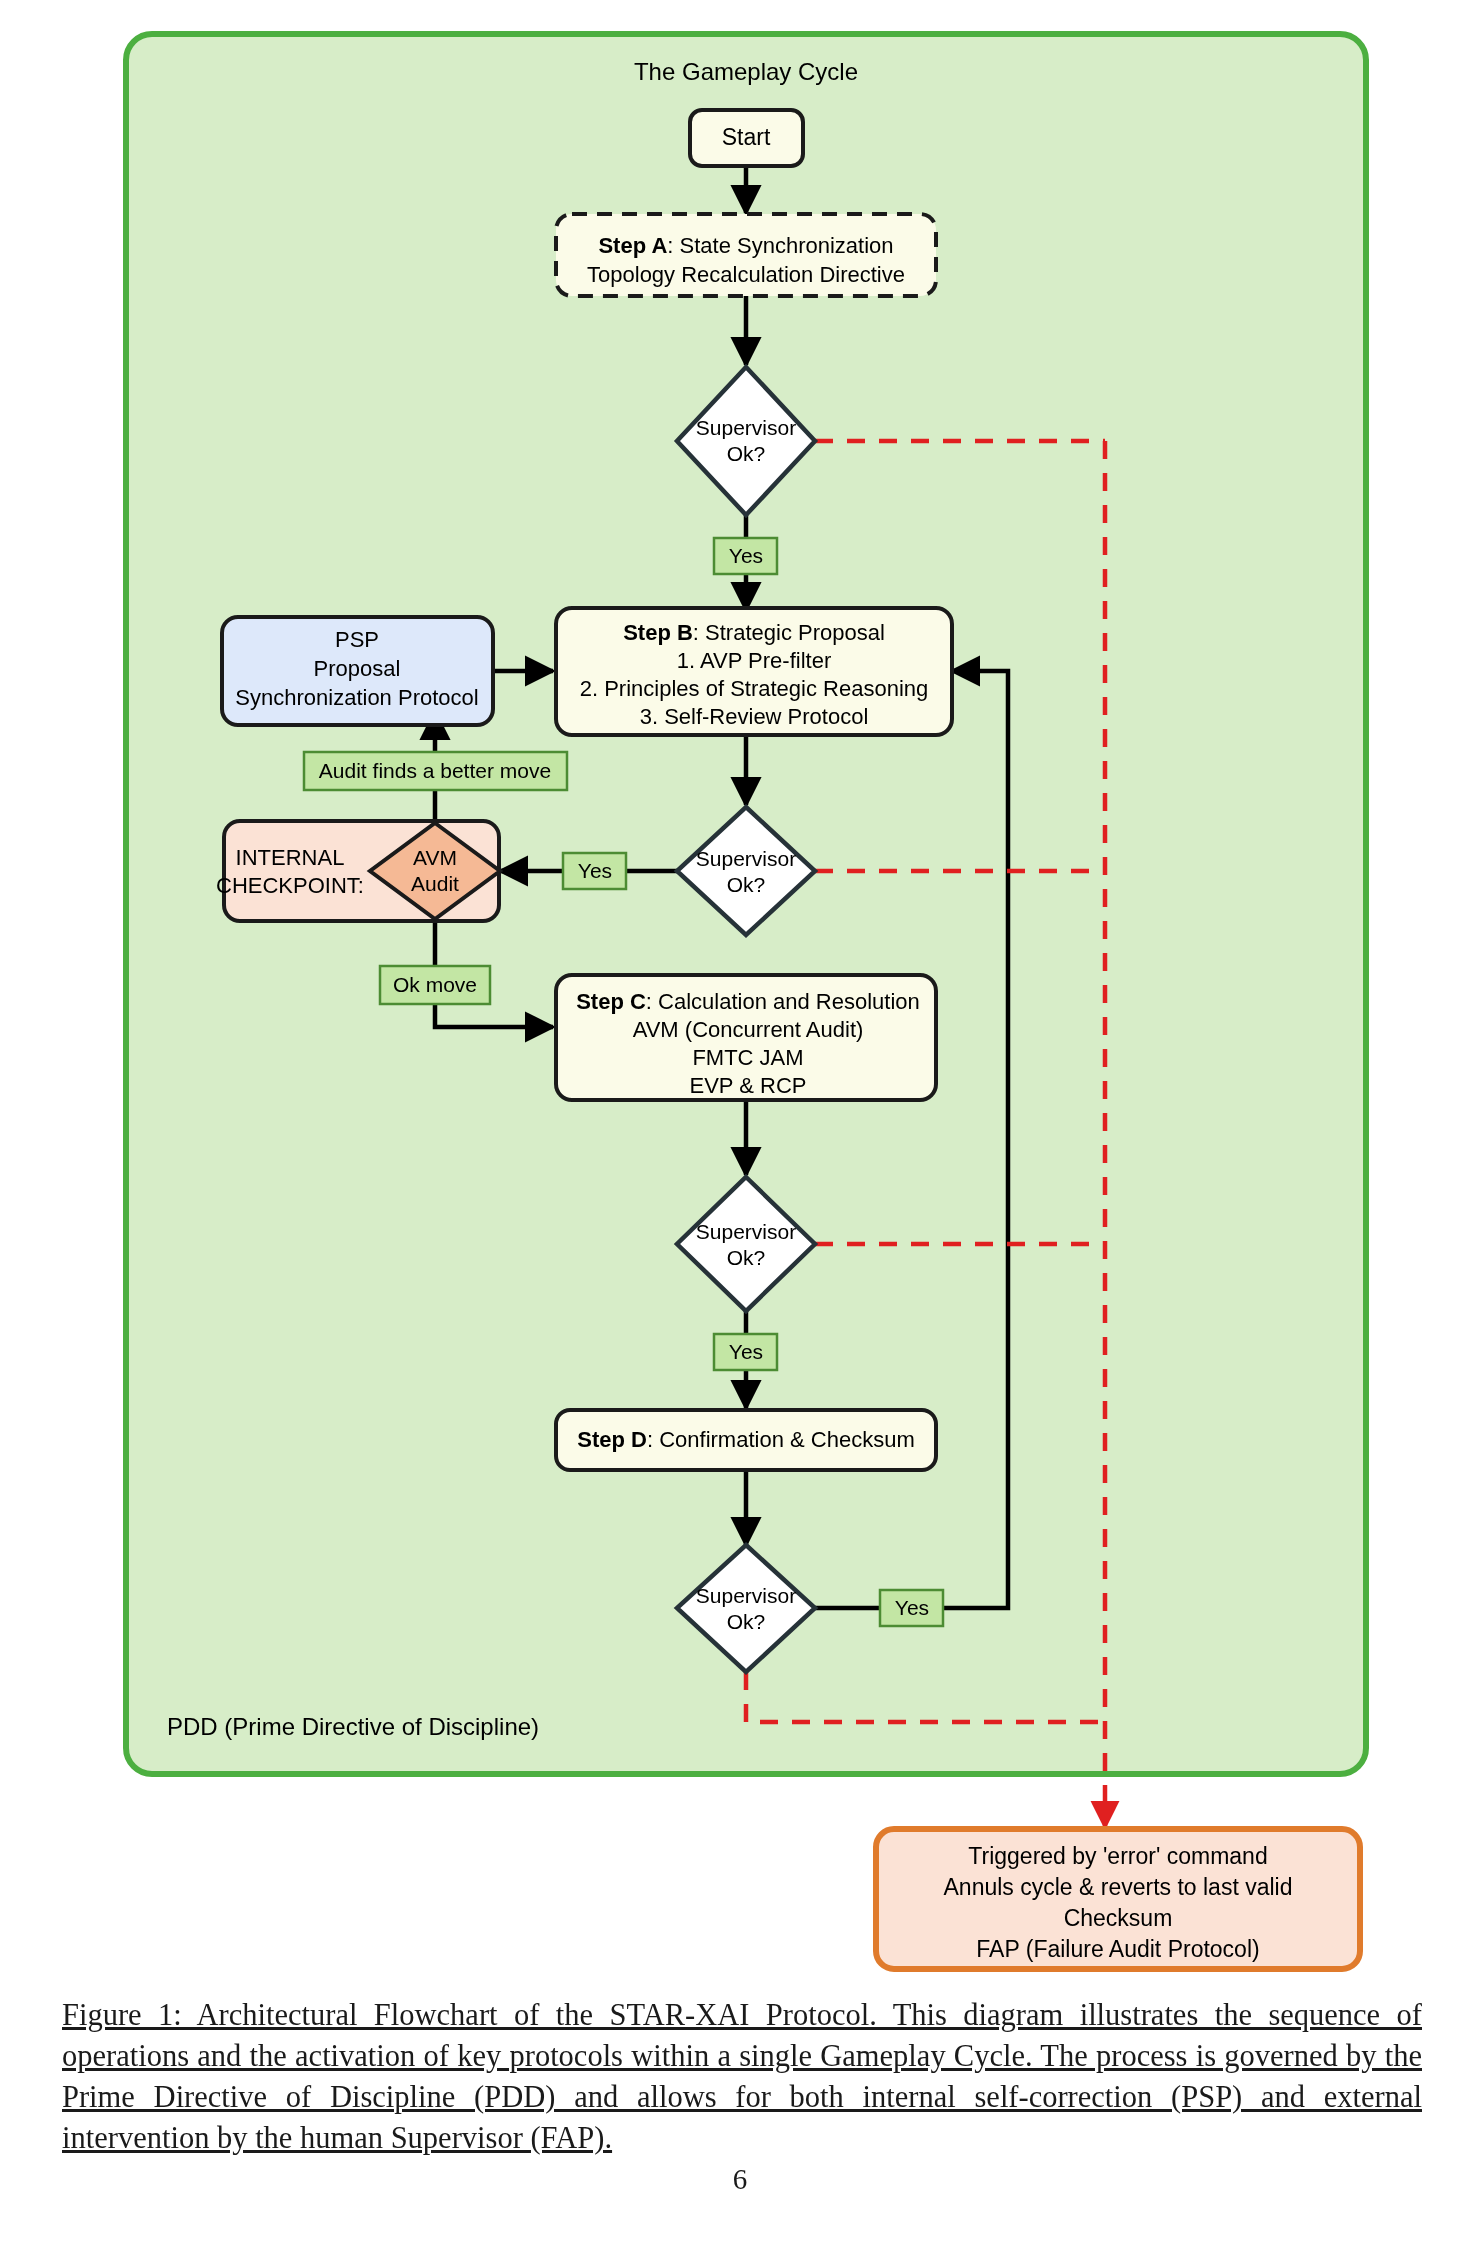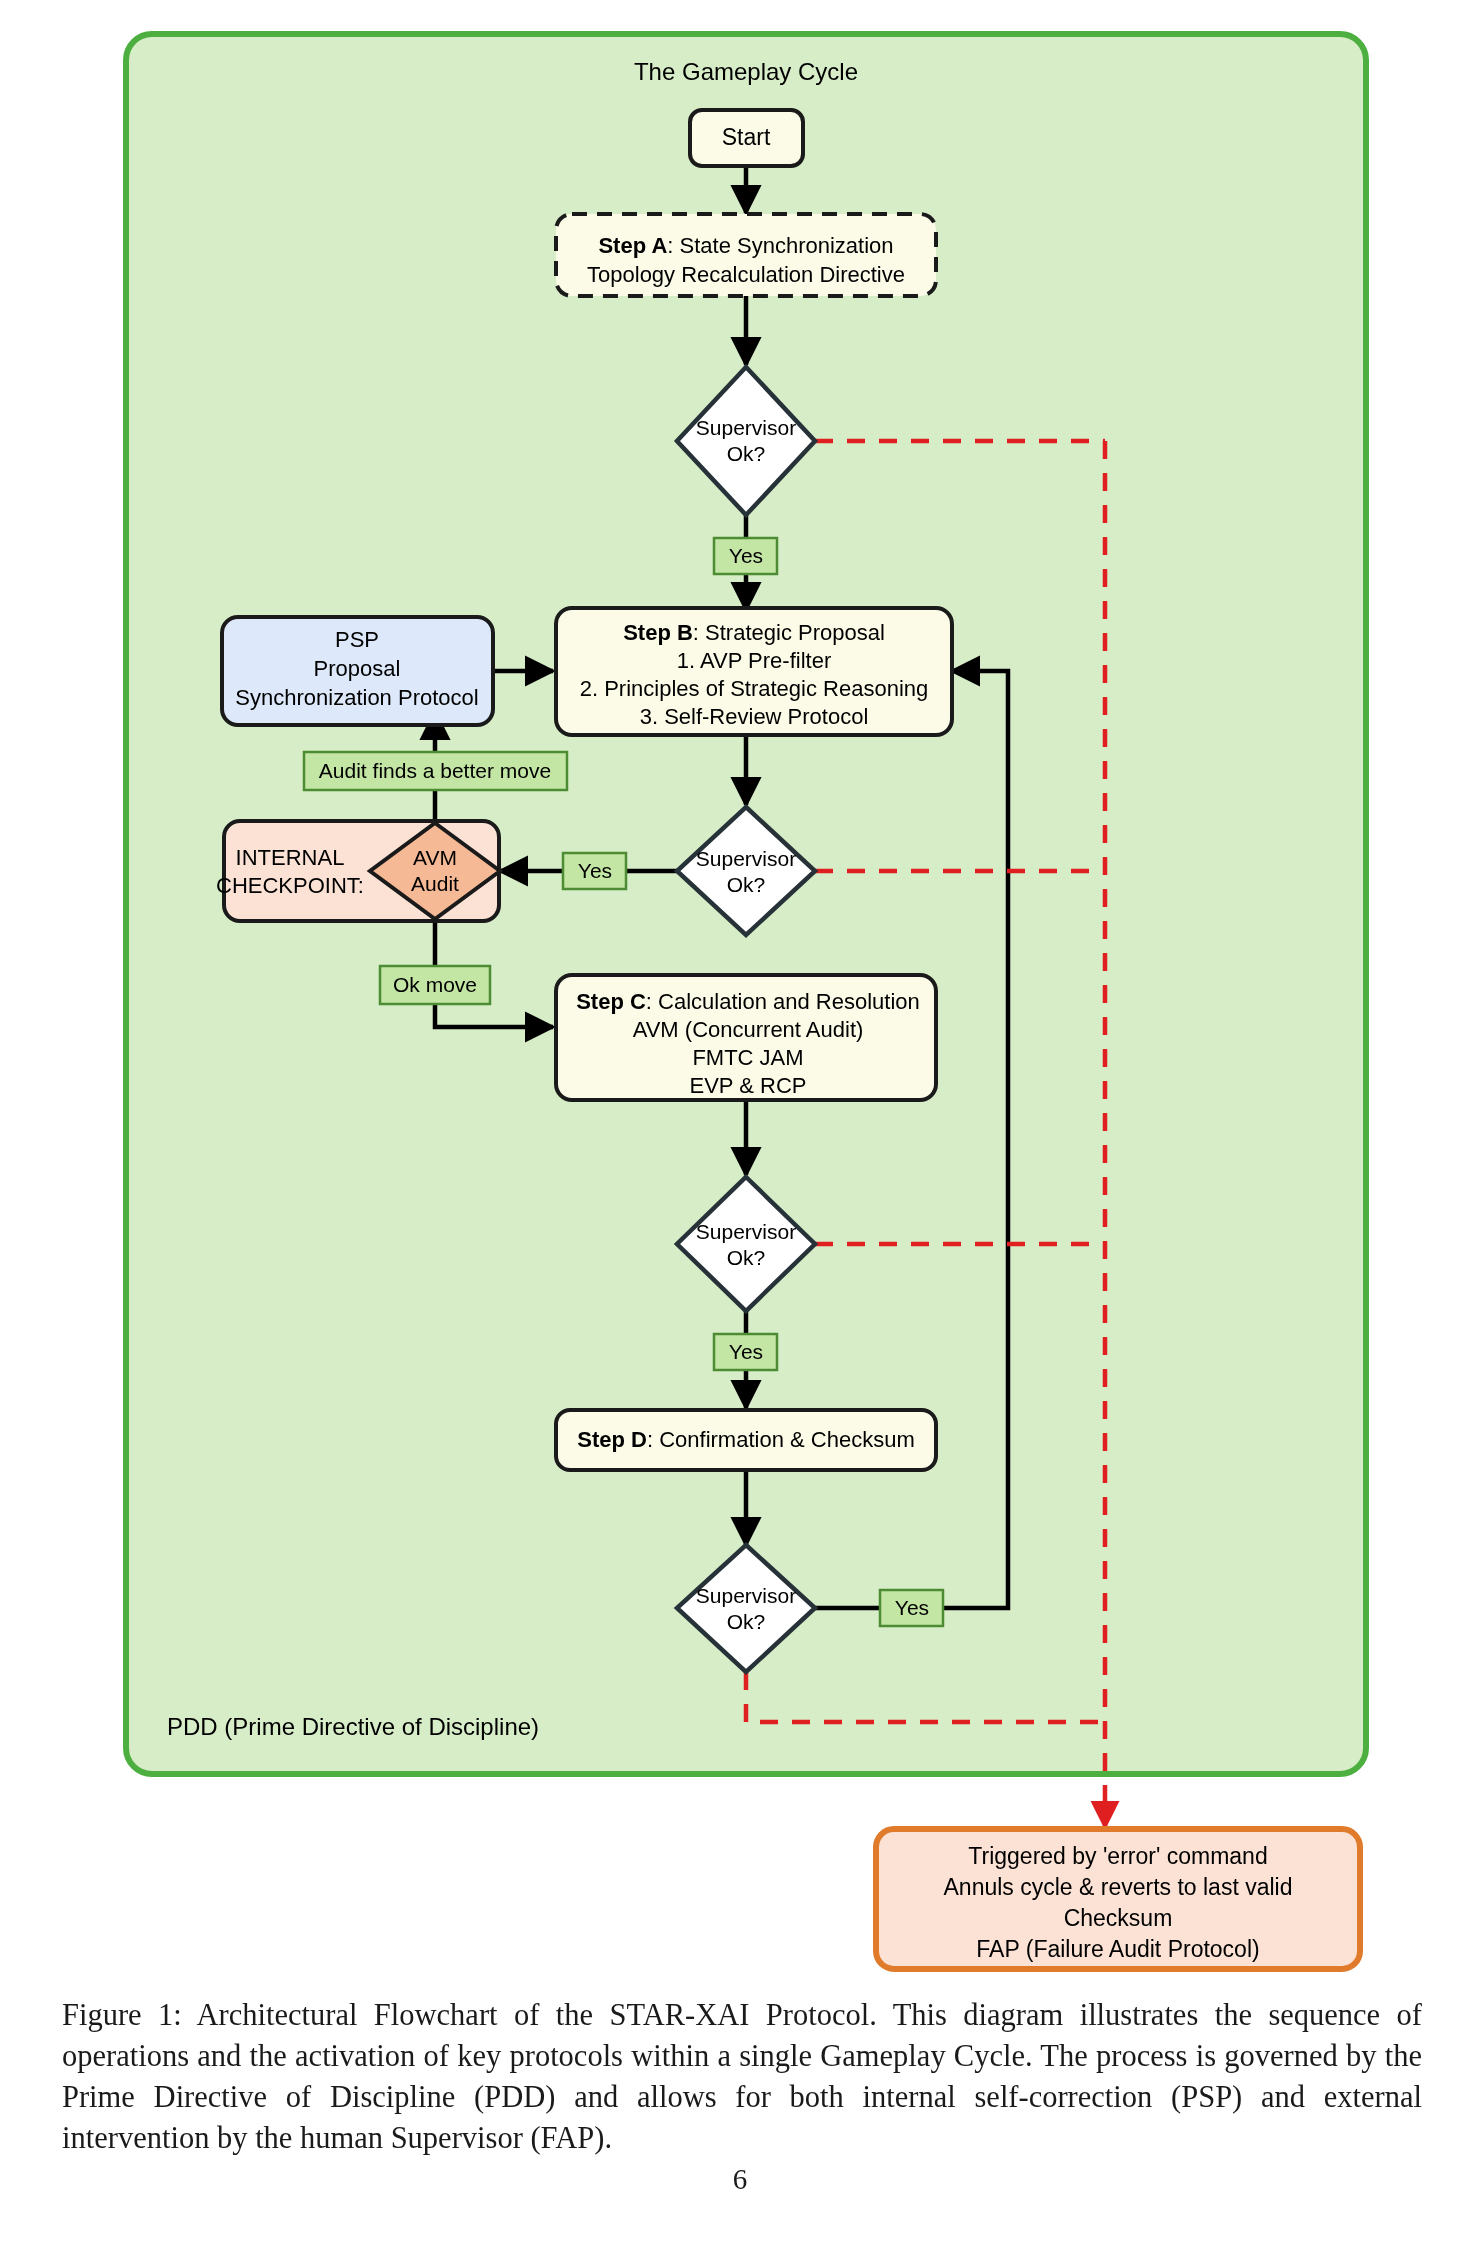--- a/index.html
+++ b/index.html
@@ -43,20 +43,21 @@
     position: absolute;
     left: 62px;
     top: 1995px;
     width: 1360px;
     font-family: "Liberation Serif", serif;
     font-size: 30.5px;
     line-height: 41px;
     color: #1a1a1a;
     text-align: justify;
     text-justify: inter-word;
+    text-decoration: underline;
   }
   .pagenum {
     position: absolute;
     left: 0;
     top: 2163px;
     width: 1480px;
     text-align: center;
     font-family: "Liberation Serif", serif;
     font-size: 29px;
     color: #1a1a1a;

